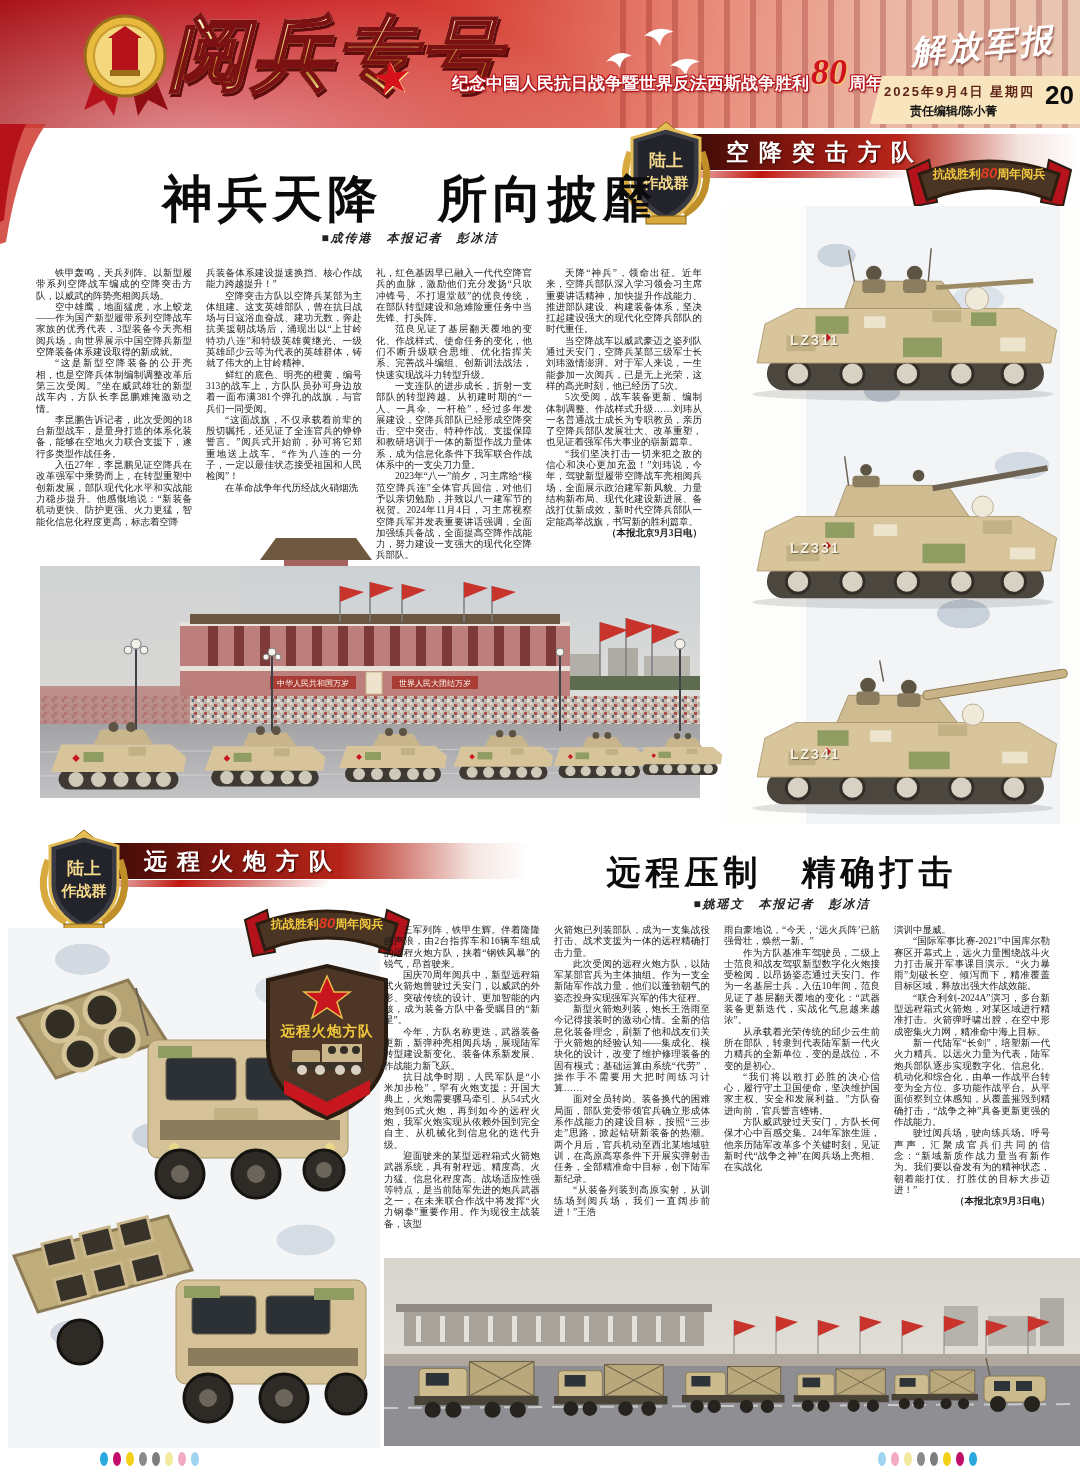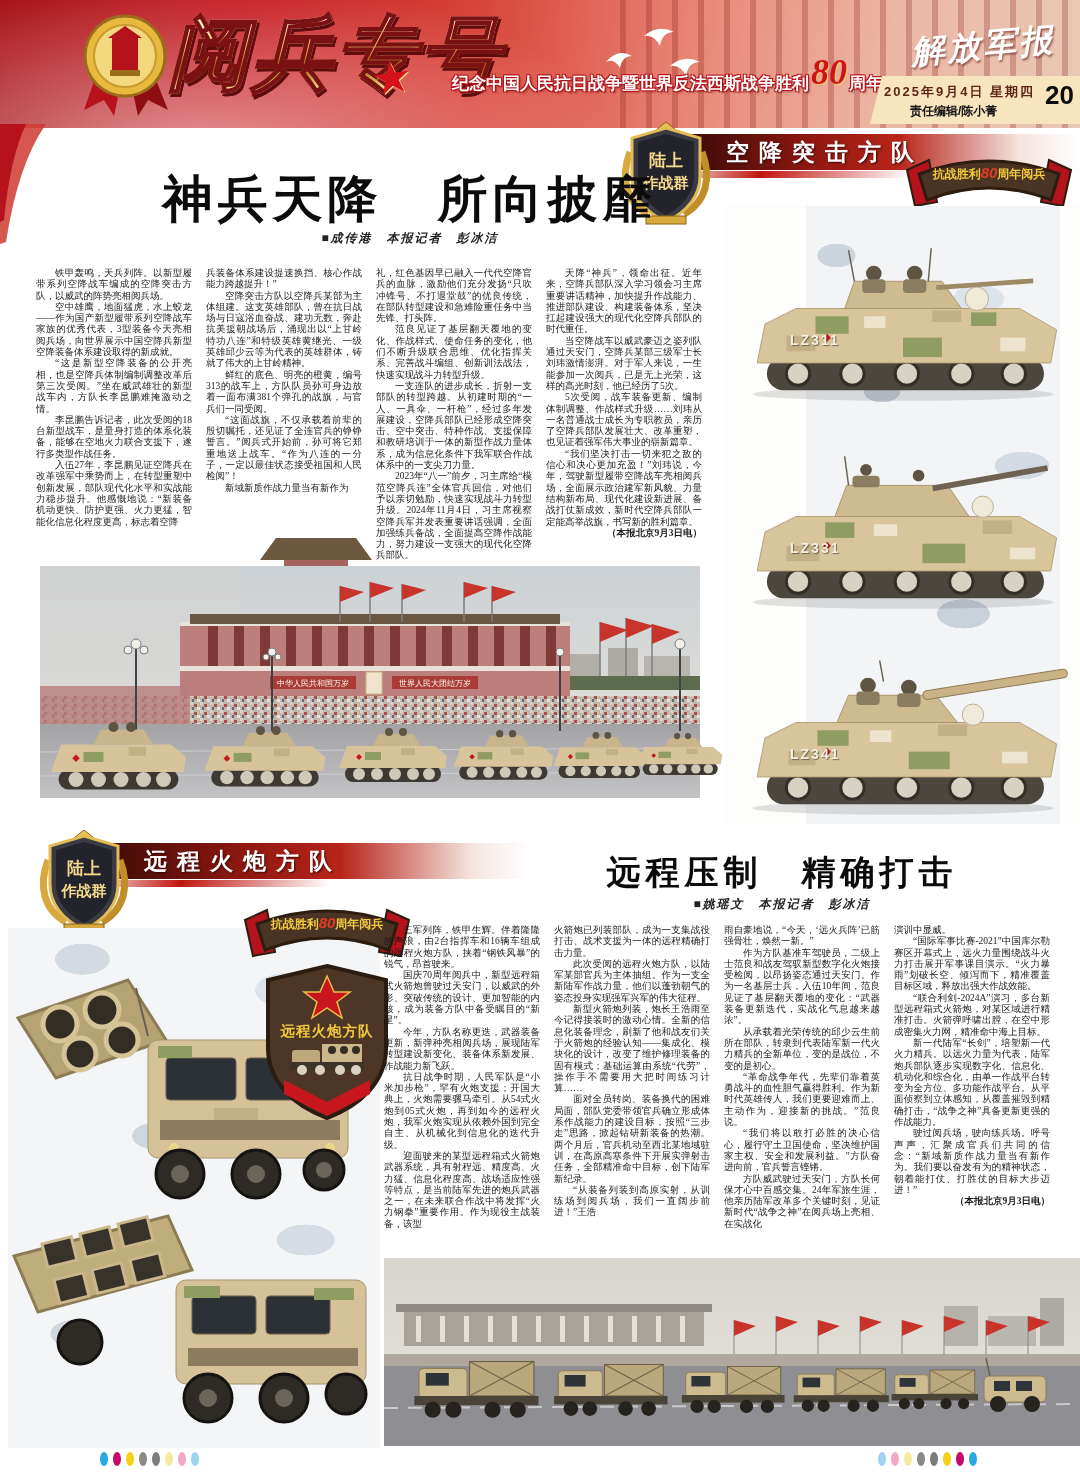--- a/index.html
+++ b/index.html
@@ -201,27 +201,27 @@
         <p>空中雄鹰，地面猛虎，水上蛟龙——作为国产新型履带系列空降战车家族的优秀代表，3型装备今天亮相阅兵场，向世界展示中国空降兵新型空降装备体系建设取得的新成就。</p>
         <p>“这是新型空降装备的公开亮相，也是空降兵体制编制调整改革后第三次受阅。”坐在威武雄壮的新型战车内，方队长李昆鹏难掩激动之情。</p>
         <p>李昆鹏告诉记者，此次受阅的18台新型战车，是量身打造的体系化装备，能够在空地火力联合支援下，遂行多类型作战任务。</p>
         <p>入伍27年，李昆鹏见证空降兵在改革强军中乘势而上，在转型重塑中创新发展，部队现代化水平和实战能力稳步提升。他感慨地说：“新装备机动更快、防护更强、火力更猛，智能化信息化程度更高，标志着空降</p>
       </div>
     <div class="col">
         <p class="ni">兵装备体系建设提速换挡、核心作战能力跨越提升！”</p>
         <p>空降突击方队以空降兵某部为主体组建。这支英雄部队，曾在抗日战场与日寇浴血奋战、建功无数，奔赴抗美援朝战场后，涌现出以“上甘岭特功八连”和特级英雄黄继光、一级英雄邱少云等为代表的英雄群体，铸就了伟大的上甘岭精神。</p>
         <p>鲜红的底色、明亮的橙黄，编号313的战车上，方队队员孙可身边放着一面布满381个弹孔的战旗，与官兵们一同受阅。</p>
         <p>“这面战旗，不仅承载着前辈的殷切嘱托，还见证了全连官兵的铮铮誓言。”阅兵式开始前，孙可将它郑重地送上战车。“作为八连的一分子，一定以最佳状态接受祖国和人民检阅”！</p>
-        <p>新域新质作战力量当有新作为</p>
+        <p>在革命战争年代历经战火硝烟洗</p>
       </div>
     <div class="col">
         <p class="ni">礼，红色基因早已融入一代代空降官兵的血脉，激励他们充分发扬“只吹冲锋号、不打退堂鼓”的优良传统，在部队转型建设和急难险重任务中当先锋、打头阵。</p>
         <p>范良见证了基层翻天覆地的变化、作战样式、使命任务的变化，他们不断升级联合思维、优化指挥关系、完善战斗编组、创新训法战法，快速实现战斗力转型升级。</p>
         <p>一支连队的进步成长，折射一支部队的转型跨越。从初建时期的“一人、一具伞、一杆枪”，经过多年发展建设，空降兵部队已经形成空降突击、空中突击、特种作战、支援保障和教研培训于一体的新型作战力量体系，成为信息化条件下我军联合作战体系中的一支尖刀力量。</p>
-        <p>2023年“八一”前夕，习主席给“模范空降兵连”全体官兵回信，对他们予以亲切勉励，快速实现战斗力转型升级。2024年11月4日，习主席视察空降兵军并发表重要讲话强调，全面加强练兵备战，全面提高空降作战能力，努力建设一支强大的现代化空降兵部队。</p>
+        <p>2023年“八一”前夕，习主席给“模范空降兵连”全体官兵回信，对他们予以亲切勉励，并致以八一建军节的祝贺。2024年11月4日，习主席视察空降兵军并发表重要讲话强调，全面加强练兵备战，全面提高空降作战能力，努力建设一支强大的现代化空降兵部队。</p>
       </div>
     <div class="col">
         <p>天降“神兵”，领命出征。近年来，空降兵部队深入学习领会习主席重要讲话精神，加快提升作战能力、推进部队建设、构建装备体系，坚决扛起建设强大的现代化空降兵部队的时代重任。</p>
         <p>当空降战车以威武豪迈之姿列队通过天安门，空降兵某部三级军士长刘玮激情澎湃。对于军人来说，一生能参加一次阅兵，已是无上光荣，这样的高光时刻，他已经历了5次。</p>
         <p>5次受阅，战车装备更新、编制体制调整、作战样式升级……刘玮从一名普通战士成长为专职教员，亲历了空降兵部队发展壮大、改革重塑，也见证着强军伟大事业的崭新篇章。</p>
         <p>“我们坚决打击一切来犯之敌的信心和决心更加充盈！”刘玮说，今年，驾驶新型履带空降战车亮相阅兵场，全面展示政治建军新风貌、力量结构新布局、现代化建设新进展、备战打仗新成效，新时代空降兵部队一定能高举战旗，书写新的胜利篇章。</p>
         <p class="ni b" style="text-align: right;">（本报北京9月3日电）</p>
       </div>
   </div>
 
@@ -577,21 +577,20 @@
         <p class="ni">火箭炮已列装部队，成为一支集战役打击、战术支援为一体的远程精确打击力量。</p>
         <p>此次受阅的远程火炮方队，以陆军某部官兵为主体抽组。作为一支全新陆军作战力量，他们以蓬勃朝气的姿态投身实现强军兴军的伟大征程。</p>
         <p>新型火箭炮列装，炮长王浩雨至今记得接装时的激动心情。全新的信息化装备理念，刷新了他和战友们关于火箭炮的经验认知——集成化、模块化的设计，改变了维护修理装备的固有模式；基础运算由系统“代劳”，操作手不需要用大把时间练习计算……</p>
         <p>面对全员转岗、装备换代的困难局面，部队党委带领官兵确立形成体系作战能力的建设目标，按照“三步走”思路，掀起钻研新装备的热潮。两个月后，官兵机动至西北某地域驻训，在高原高寒条件下开展实弹射击任务，全部精准命中目标，创下陆军新纪录。</p>
         <p>“从装备列装到高原实射，从训练场到阅兵场，我们一直阔步前进！”王浩</p>
       </div>
     <div class="col">
         <p class="ni">雨自豪地说，“今天，‘远火兵阵’已筋强骨壮，焕然一新。”</p>
         <p>作为方队基准车驾驶员，二级上士范良和战友驾驭新型数字化火炮接受检阅，以昂扬姿态通过天安门。作为一名基层士兵，入伍10年间，范良见证了基层翻天覆地的变化：“武器装备更新迭代，实战化气息越来越浓”。</p>
         <p>从承载着光荣传统的邱少云生前所在部队，转隶到代表陆军新一代火力精兵的全新单位，变的是战位，不变的是初心。</p>
-        <p>“革命战争年代，先辈们靠着英勇战斗的血性胆气赢得胜利。作为新时代英雄传人，我们更要迎难而上、主动作为，迎接新的挑战。”范良说。</p>
         <p>“我们将以敢打必胜的决心信心，履行守土卫国使命，坚决维护国家主权、安全和发展利益。”方队奋进向前，官兵誓言铿锵。</p>
         <p>方队威武驶过天安门，方队长何保才心中百感交集。24年军旅生涯，他亲历陆军改革多个关键时刻，见证新时代“战争之神”在阅兵场上亮相、在实战化</p>
       </div>
     <div class="col">
         <p class="ni">演训中显威。</p>
         <p>“国际军事比赛-2021”中国库尔勒赛区开幕式上，远火力量围绕战斗火力打击展开军事课目演示。“火力暴雨”划破长空、倾泻而下，精准覆盖目标区域，释放出强大作战效能。</p>
         <p>“联合利剑-2024A”演习，多台新型远程箱式火箭炮，对某区域进行精准打击。火箭弹呼啸出膛，在空中形成密集火力网，精准命中海上目标。</p>
         <p>新一代陆军“长剑”，培塑新一代火力精兵。以远火力量为代表，陆军炮兵部队逐步实现数字化、信息化、机动化和综合化，由单一作战平台转变为全方位、多功能作战平台。从平面侦察到立体感知，从覆盖摧毁到精确打击，“战争之神”具备更新更强的作战能力。</p>
         <p>驶过阅兵场，驶向练兵场。呼号声声，汇聚成官兵们共同的信念：“新域新质作战力量当有新作为。我们要以奋发有为的精神状态，朝着能打仗、打胜仗的目标大步迈进！”</p>
         <p class="ni b" style="text-align: right;">（本报北京9月3日电）</p>

